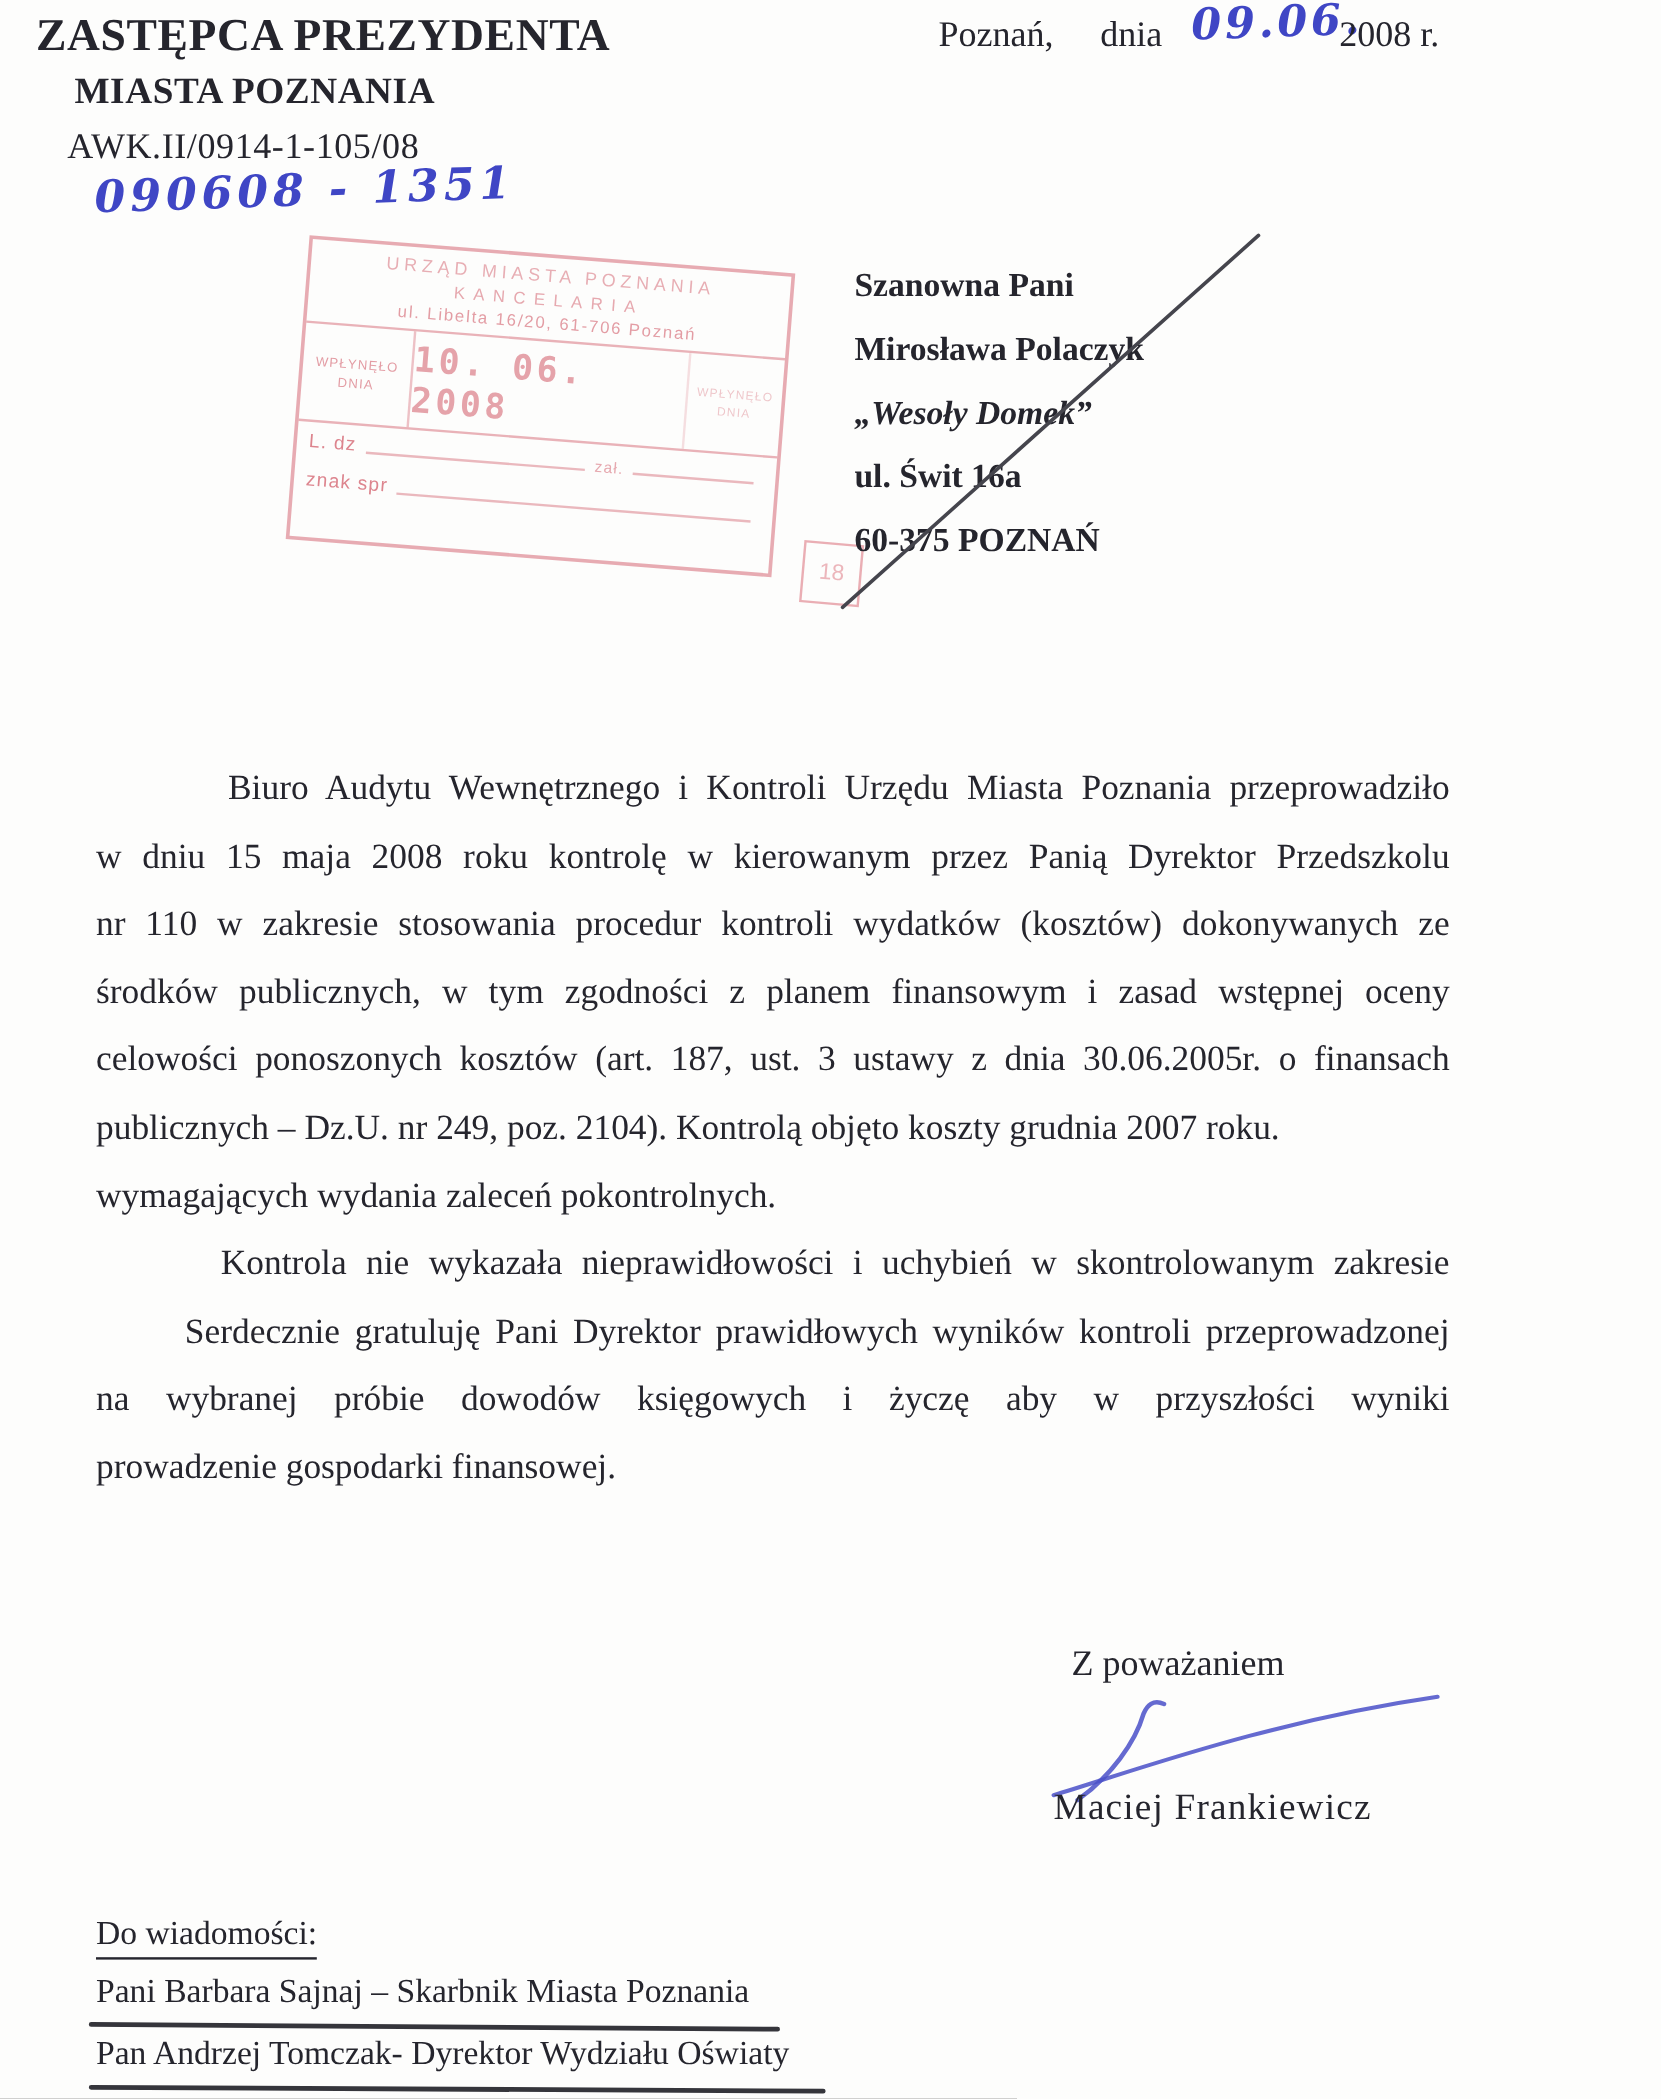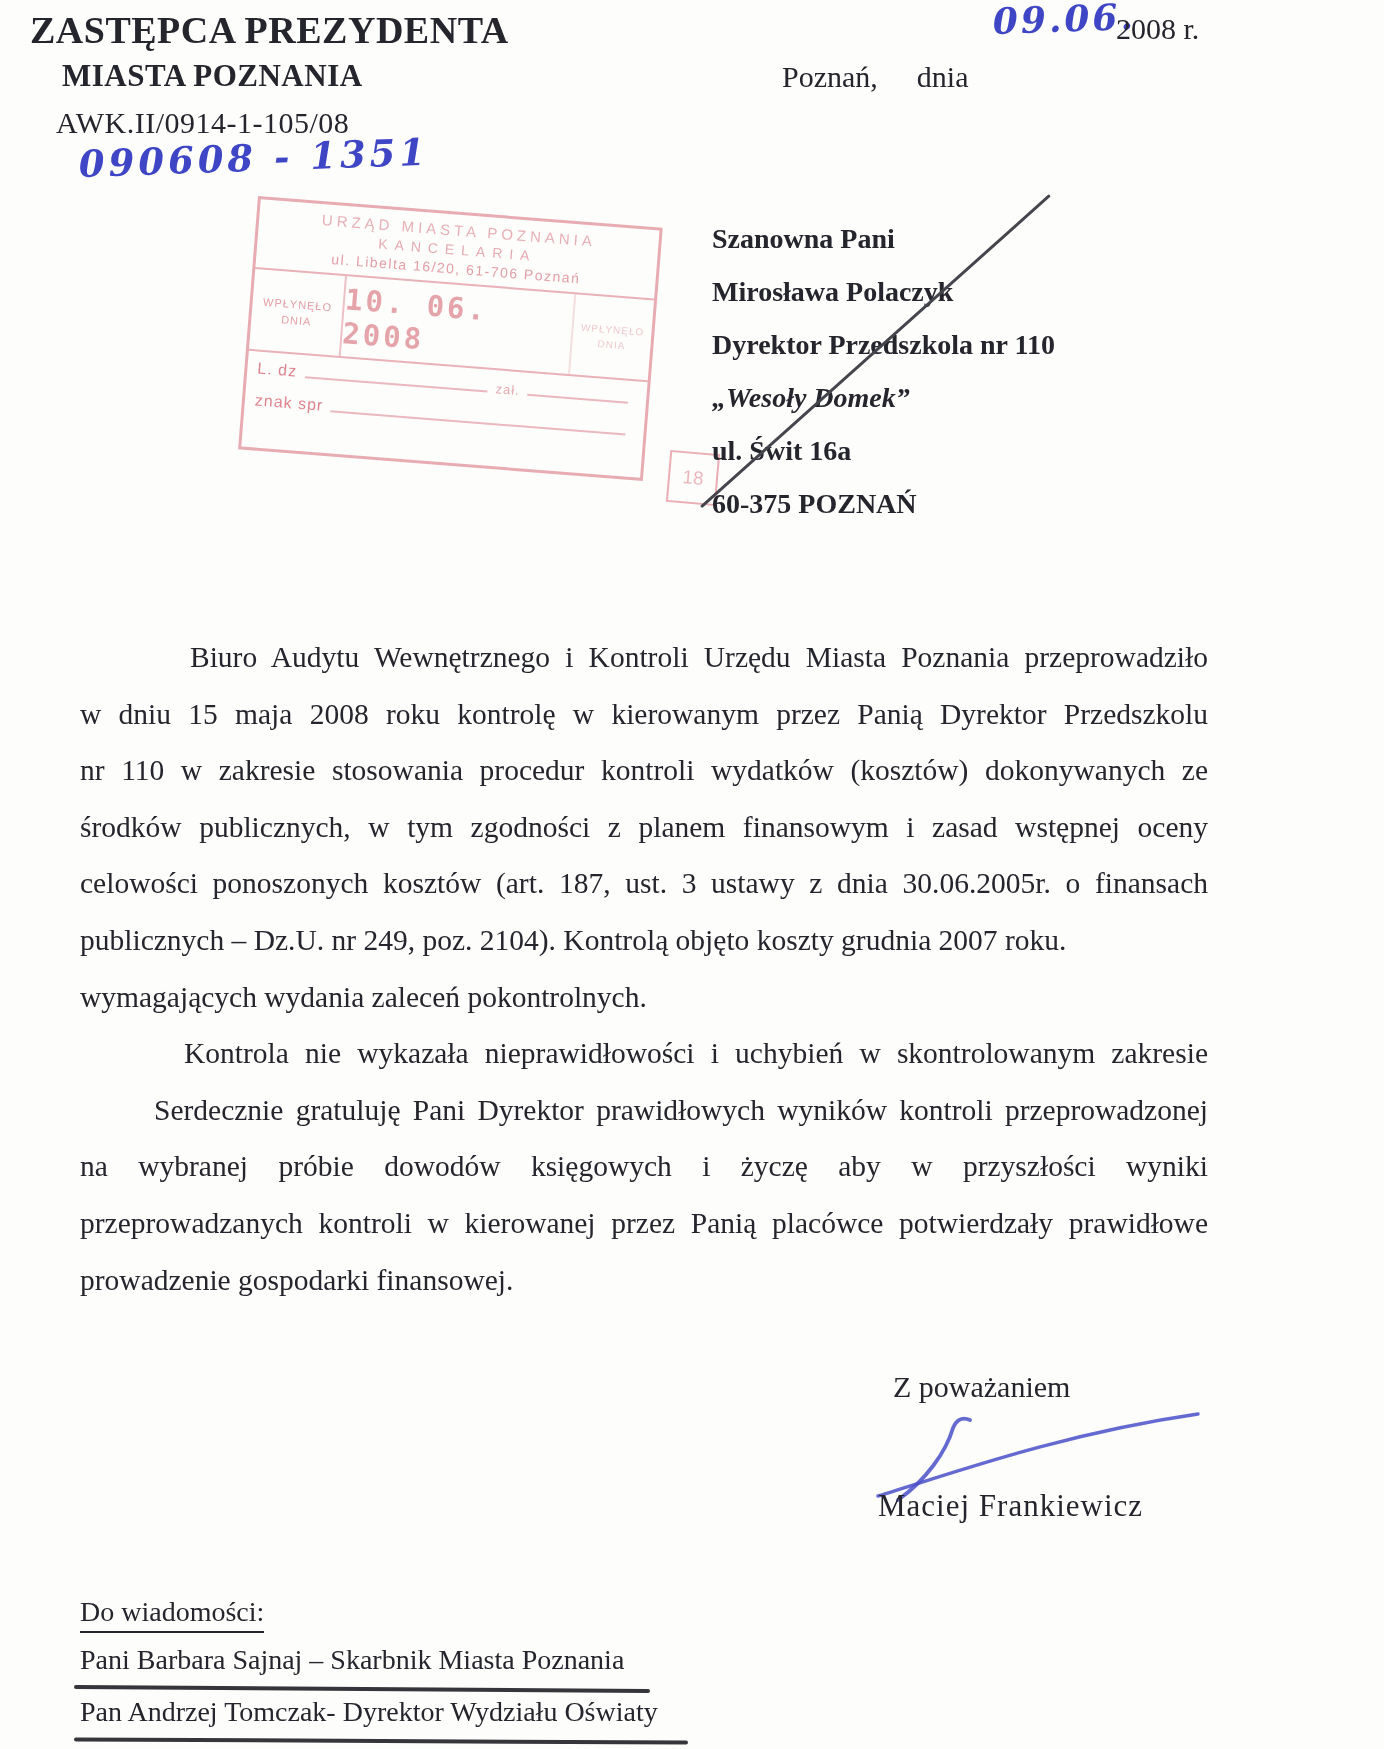--- a/index.html
+++ b/index.html
@@ -15,21 +15,21 @@
   .lh1{left:30px; top:8px; font-size:38px; font-weight:bold; letter-spacing:.5px;}
   .lh2{left:62px; top:58px; font-size:31px; font-weight:bold; letter-spacing:.5px;}
   .ref{left:56px; top:106px; font-size:30px; letter-spacing:.5px;}
   .hw-number{
     left:78px; top:142px; font-size:37px; font-style:italic; font-weight:bold;
     font-family:"DejaVu Serif",serif; letter-spacing:4px;
     transform:rotate(-2deg); transform-origin:0 0;
   }
 
   
-  .date-place{left:782px; top:12px; font-size:30px; word-spacing:12px;margin-top:48px;}
+  .date-place{left:782px; top:12px; font-size:30px; word-spacing:12px;}
   .hw-date{
     left:992px; top:0px; font-size:36px; font-weight:bold; font-style:italic;
     font-family:"DejaVu Serif",serif; letter-spacing:3px;
     transform:rotate(-2deg); transform-origin:0 0;
   }
   .date-year{left:1116px; top:12px; font-size:30px;}
 
   
   .stamp{
     left:258px; top:196px; width:400px; height:248px;
@@ -146,40 +146,38 @@
         <span>znak spr</span>
         <span class="st-fill"></span>
       </div>
     </div>
   </div>
   <div class="abs stamp-corner">18</div>
 
   <div class="abs recipient">
     <div>Szanowna Pani</div>
     <div>Mirosława Polaczyk</div>
-    <div>Dyrektor Przedszkola nr 110</div>
     <div class="inst">„Wesoły Domek”</div>
     <div>ul. Świt 16a</div>
     <div>60-375 POZNAŃ</div>
   </div>
 
   <div class="abs pen-line"></div>
 
   <div class="abs body-text">
     <div class="line ind1">Biuro Audytu Wewnętrznego i Kontroli Urzędu Miasta Poznania przeprowadziło</div>
     <div class="line">w dniu 15 maja 2008 roku kontrolę w kierowanym przez Panią Dyrektor Przedszkolu</div>
     <div class="line">nr 110 w zakresie stosowania procedur kontroli wydatków (kosztów) dokonywanych ze</div>
     <div class="line">środków publicznych, w tym zgodności z planem finansowym i zasad wstępnej oceny</div>
     <div class="line">celowości ponoszonych kosztów (art. 187, ust. 3 ustawy z dnia 30.06.2005r. o finansach</div>
     <div class="line last">publicznych – Dz.U. nr 249, poz. 2104). Kontrolą objęto koszty grudnia 2007 roku.</div>
     <div class="line last">wymagających wydania zaleceń pokontrolnych.</div>
     <div class="line ind2">Kontrola nie wykazała nieprawidłowości i uchybień w skontrolowanym zakresie</div>
     <div class="line ind3">Serdecznie gratuluję Pani Dyrektor prawidłowych wyników kontroli przeprowadzonej</div>
     <div class="line">na wybranej próbie dowodów księgowych i życzę aby w przyszłości wyniki</div>
-    <div class="line">przeprowadzanych kontroli w kierowanej przez Panią placówce potwierdzały prawidłowe</div>
     <div class="line last">prowadzenie gospodarki finansowej.</div>
   </div>
 
   <div class="abs valediction">Z poważaniem</div>
 
   <svg class="abs signature-svg" width="345" height="112" viewBox="0 0 345 112">
     <path d="M 18,102 C 90,80 200,40 338,20" fill="none" stroke="#4a50c8" stroke-width="3.4" stroke-linecap="round" opacity="0.85"></path>
     <path d="M 110,26 C 101,22 96,27 93,34 C 86,58 66,86 38,106" fill="none" stroke="#4a50c8" stroke-width="3.8" stroke-linecap="round" opacity="0.85"></path>
   </svg>
 

